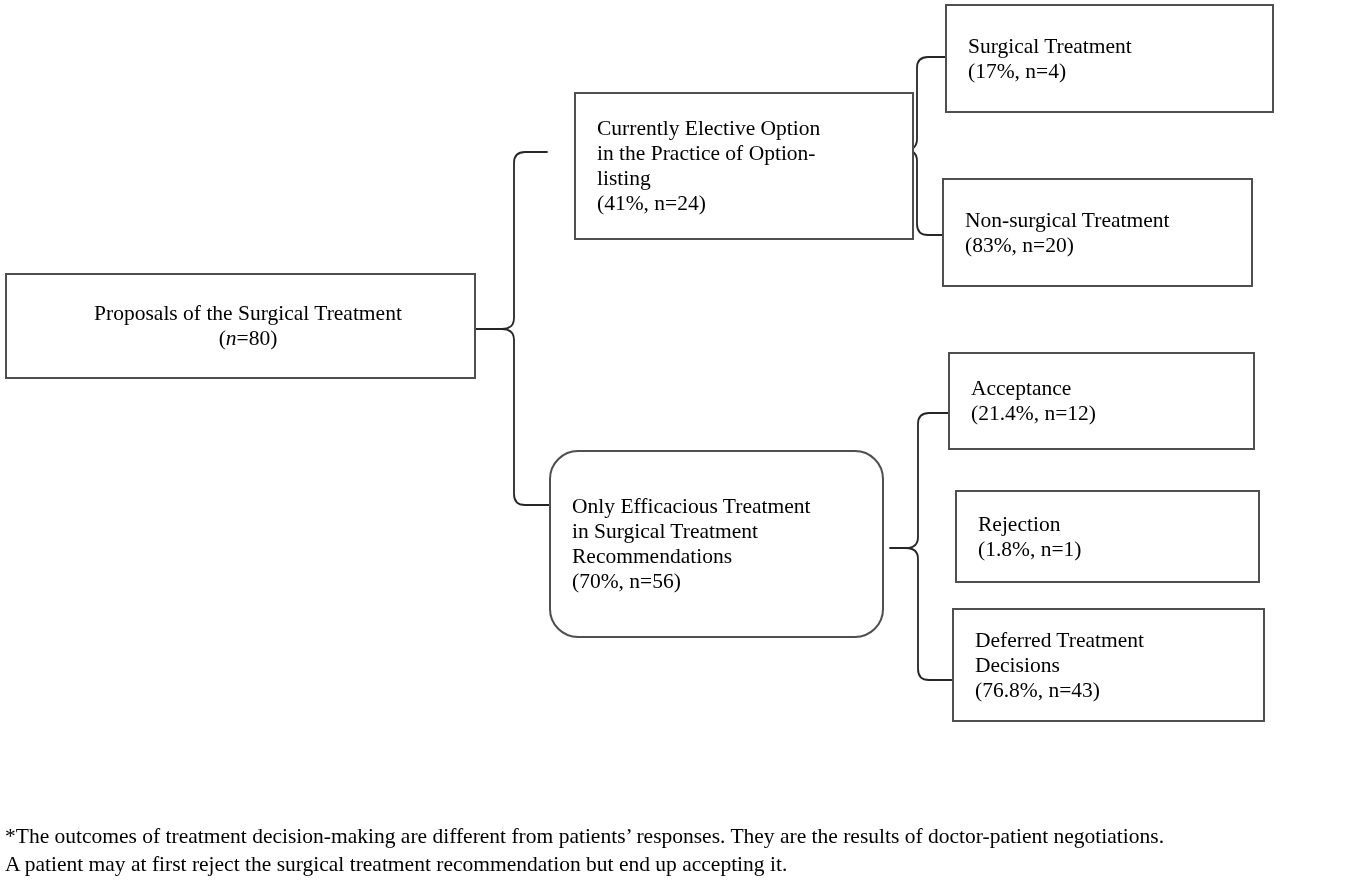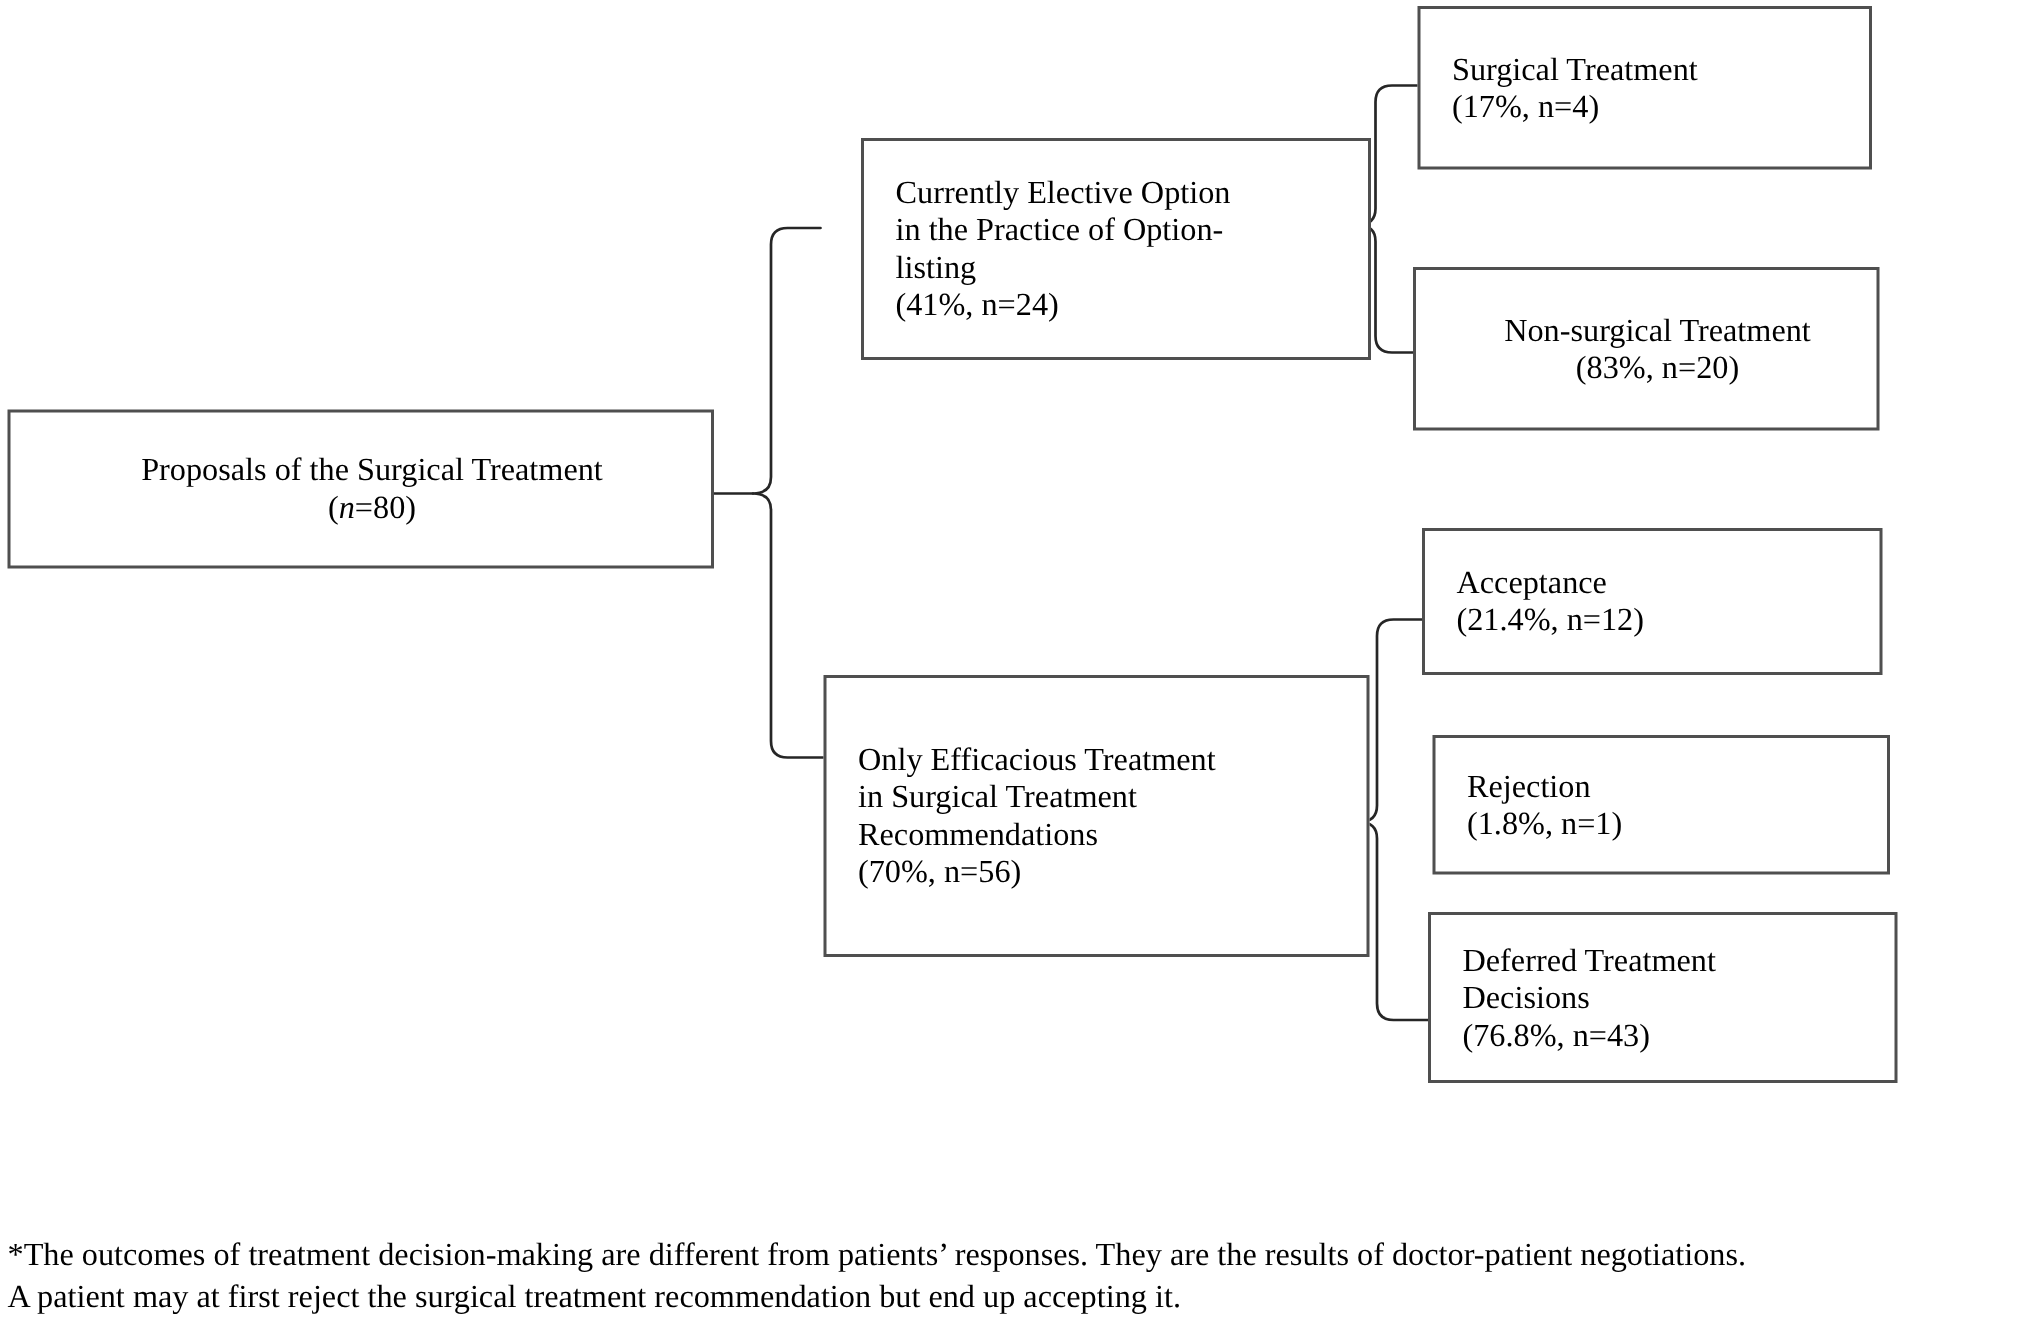--- a/index.html
+++ b/index.html
@@ -31,23 +31,23 @@
   .it{font-style:italic;}
   #connectors{position:absolute;left:0;top:0;width:1349px;height:888px;}
   #connectors path{fill:none;stroke:var(--line);stroke-width:1.8;stroke-linecap:round;stroke-linejoin:round;}
   #footnote{
     position:absolute;left:5px;top:823px;width:1344px;
     font-size:21.5px;line-height:27.5px;
   }
   
   #box-root          {left:5px;   top:273px; width:471px; height:106px;align-items:center;}
   #box-branch-top    {left:574px; top:92px;  width:340px; height:148px;}
-  #box-branch-bottom {left:549px; top:450px; width:364px; height:188px;}
-  #box-surgical      {left:945px; top:4px;   width:303px; height:109px;}
-  #box-nonsurgical   {left:942px; top:178px; width:311px; height:109px;align-items:center;}
+  #box-branch-bottom {left:549px; top:450px; width:335px; height:188px;border-radius:29px;}
+  #box-surgical      {left:945px; top:4px;   width:329px; height:109px;}
+  #box-nonsurgical   {left:942px; top:178px; width:311px; height:109px;}
   #box-acceptance    {left:948px; top:352px; width:307px; height:98px;}
   #box-rejection     {left:955px; top:490px; width:305px; height:93px;}
   #box-deferred      {left:952px; top:608px; width:313px; height:114px;}
 </style>
 </head>
 <body>
 
 <div id="figure">
 
   <svg id="connectors" viewBox="0 0 1349 888" xmlns="http://www.w3.org/2000/svg" aria-hidden="true">

